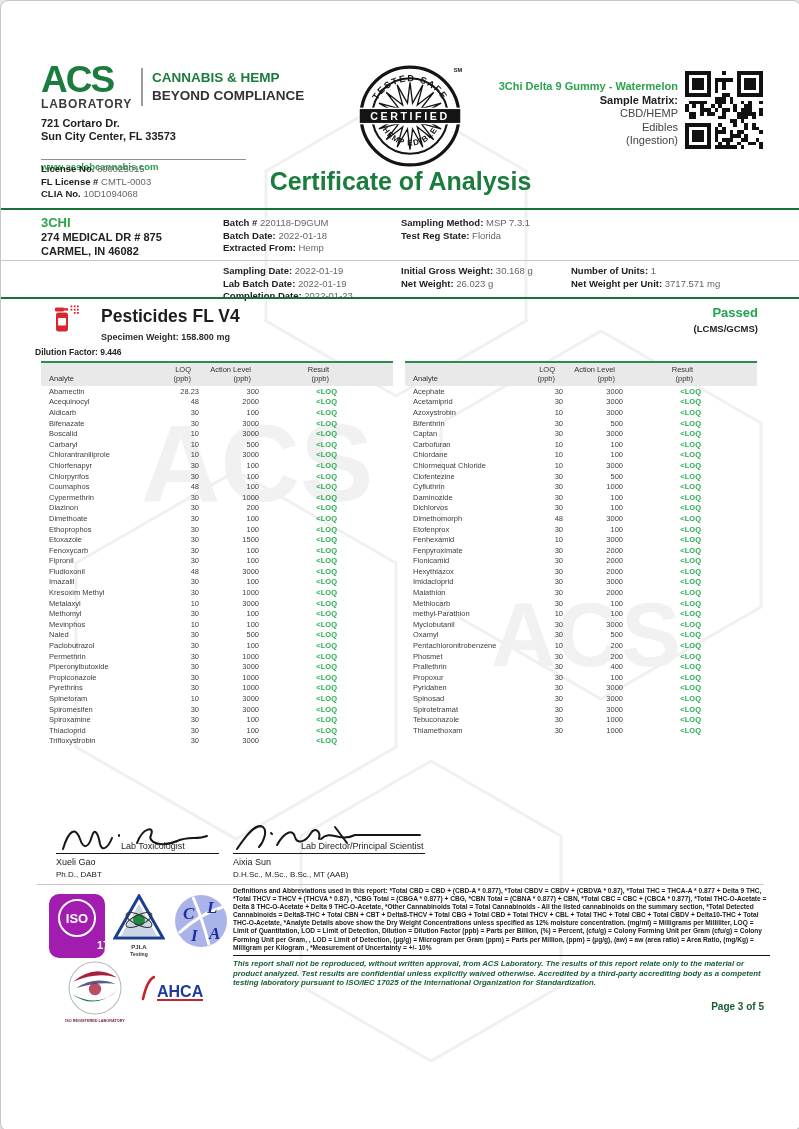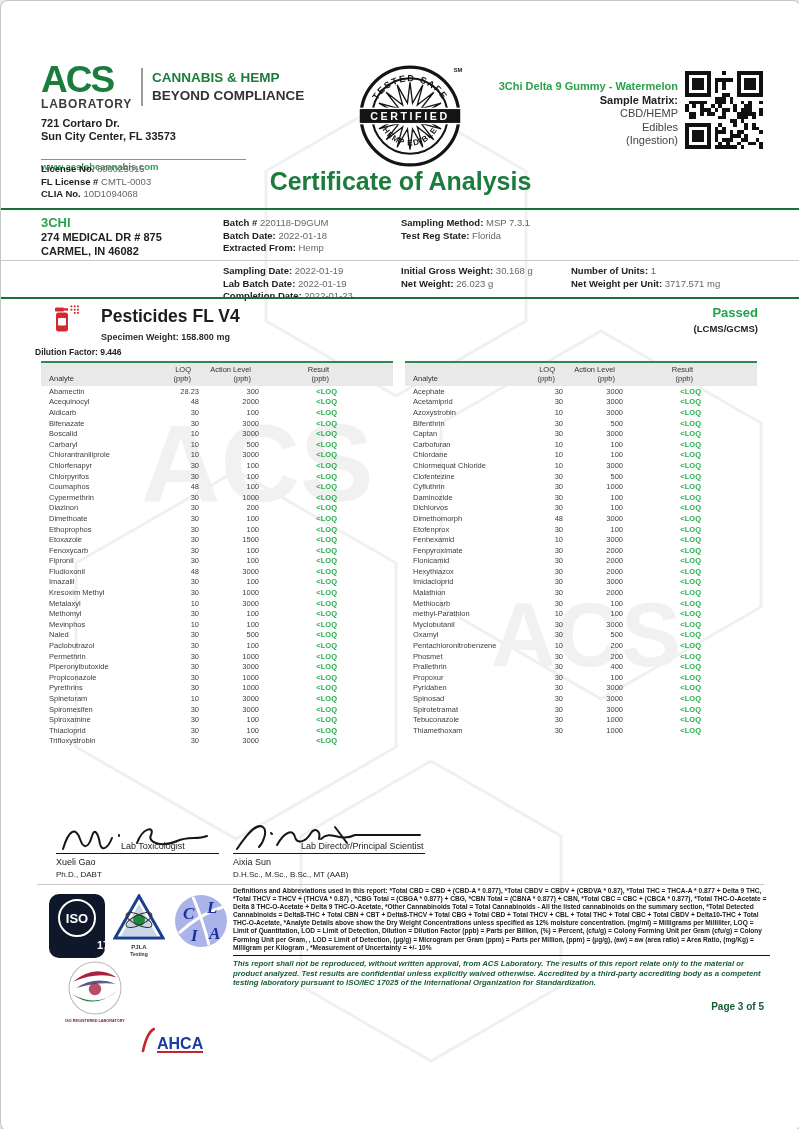--- a/index.html
+++ b/index.html
@@ -60,21 +60,21 @@
   .sig-name{font-size:9px;color:#222;}
   .sig-cred{font-size:8px;color:#222;}
   .sig-role{font-size:9px;color:#222;}
 
   .foot{width:537px;}
   .defs{font-size:6.6px;font-weight:700;color:#1c1c1c;line-height:8.1px;text-align:left;}
   .disc{margin-top:3px;border-top:1.6px solid #111;padding-top:3px;font-size:7.8px;font-weight:700;
         font-style:italic;color:#175c35;line-height:9.8px;}
   .pagenum{font-size:10px;font-weight:800;color:#175c35;}
 
-  .iso-badge{width:56px;height:64px;background:#0f172a;border-radius:10px;color:#fff;text-align:center;}
+  .iso-badge{width:56px;height:64px;background:#a21caf;border-radius:10px;color:#fff;text-align:center;}
   .iso-circ{width:34px;height:34px;border:2.5px solid #fff;border-radius:50%;margin:5px auto 0;
             display:flex;align-items:center;justify-content:center;font-size:13px;font-weight:800;}
   .iso-num{font-size:11px;font-weight:700;margin-top:2px;padding-left:48px;}
   .pjla-wrap{width:56px;text-align:center;}
   .pjla-cap{font-size:6px;font-weight:800;color:#333;line-height:6.5px;}
   .pjla-cap2{font-size:5px;font-weight:600;color:#333;}
   .reg-cap{width:78px;text-align:center;font-size:3.8px;font-weight:700;color:#7a2230;line-height:4.5px;}
   .ahca-wrap{display:flex;align-items:flex-end;gap:2px;}
   .ahca-txt{font-size:16px;font-weight:800;color:#1d3a9e;line-height:14px;border-bottom:2px solid #c0272d;}
   .qr{width:78px;height:78px;}
@@ -916,21 +916,21 @@
     <svg width="54" height="54" viewBox="0 0 52 52" xmlns="http://www.w3.org/2000/svg">
       <circle cx="26" cy="26" r="25" fill="#ffffff" stroke="#b9b9b9" stroke-width="1"></circle>
       <path d="M5 20 Q 26 2 47 16 Q 28 10 5 20 Z" fill="#a7203d"></path>
       <path d="M8 26 Q 26 14 46 22 Q 28 20 8 26 Z" fill="#5a5a8f"></path>
       <path d="M4 32 Q 26 48 48 28 Q 30 46 4 32 Z" fill="#1c7a43"></path>
       <circle cx="26" cy="27" r="6" fill="#a7203d" opacity="0.8"></circle>
     </svg>
     <div class="reg-cap">ISO REGISTERED LABORATORY</div>
   </div>
 
-  <div class="abs z ahca-wrap" style="left:140px;top:1026px;justify-content:space-between;">
+  <div class="abs z ahca-wrap" style="left:140px;top:974px;justify-content:space-between;">
     <svg width="14" height="26" viewBox="0 0 14 26" xmlns="http://www.w3.org/2000/svg">
       <path d="M2 24 C 5 10 9 4 13 2" stroke="#c0272d" stroke-width="2.6" fill="none" stroke-linecap="round"></path>
     </svg>
     <div class="ahca-txt">AHCA</div>
   </div>
 
   <div class="abs z foot" style="left:232px;top:886px;">
     <div class="defs">Definitions and Abbreviations used in this report: *Total CBD = CBD + (CBD-A * 0.877), *Total CBDV = CBDV + (CBDVA * 0.87), *Total THC = THCA-A * 0.877 + Delta 9 THC, *Total THCV = THCV + (THCVA * 0.87) , *CBG Total = (CBGA * 0.877) + CBG, *CBN Total = (CBNA * 0.877) + CBN, *Total CBC = CBC + (CBCA * 0.877), *Total THC-O-Acetate = Delta 8 THC-O-Acetate + Delta 9 THC-O-Acetate, *Other Cannabinoids Total = Total Cannabinoids - All the listed cannabinoids on the summary section, *Total Detected Cannabinoids = Delta8-THC + Total CBN + CBT + Delta8-THCV + Total CBG + Total CBD + Total THCV + CBL + Total THC + Total CBC + Total CBDV + Delta10-THC + Total THC-O-Acetate, *Analyte Details above show the Dry Weight Concentrations unless specified as 12% moisture concentration. (mg/ml) = Milligrams per Milliliter, LOQ = Limit of Quantitation, LOD = Limit of Detection, Dilution = Dilution Factor (ppb) = Parts per Billion, (%) = Percent, (cfu/g) = Colony Forming Unit per Gram (cfu/g) = Colony Forming Unit per Gram, , LOD = Limit of Detection, (µg/g) = Microgram per Gram (ppm) = Parts per Million, (ppm) = (µg/g), (aw) = aw (area ratio) = Area Ratio, (mg/Kg) = Milligram per Kilogram , *Measurement of Uncertainty = +/- 10%</div>
     <div class="disc">This report shall not be reproduced, without written approval, from ACS Laboratory. The results of this report relate only to the material or product analyzed. Test results are confidential unless explicitly waived otherwise. Accredited by a third-party accrediting body as a competent testing laboratory pursuant to ISO/IEC 17025 of the International Organization for Standardization.</div>
   </div>

